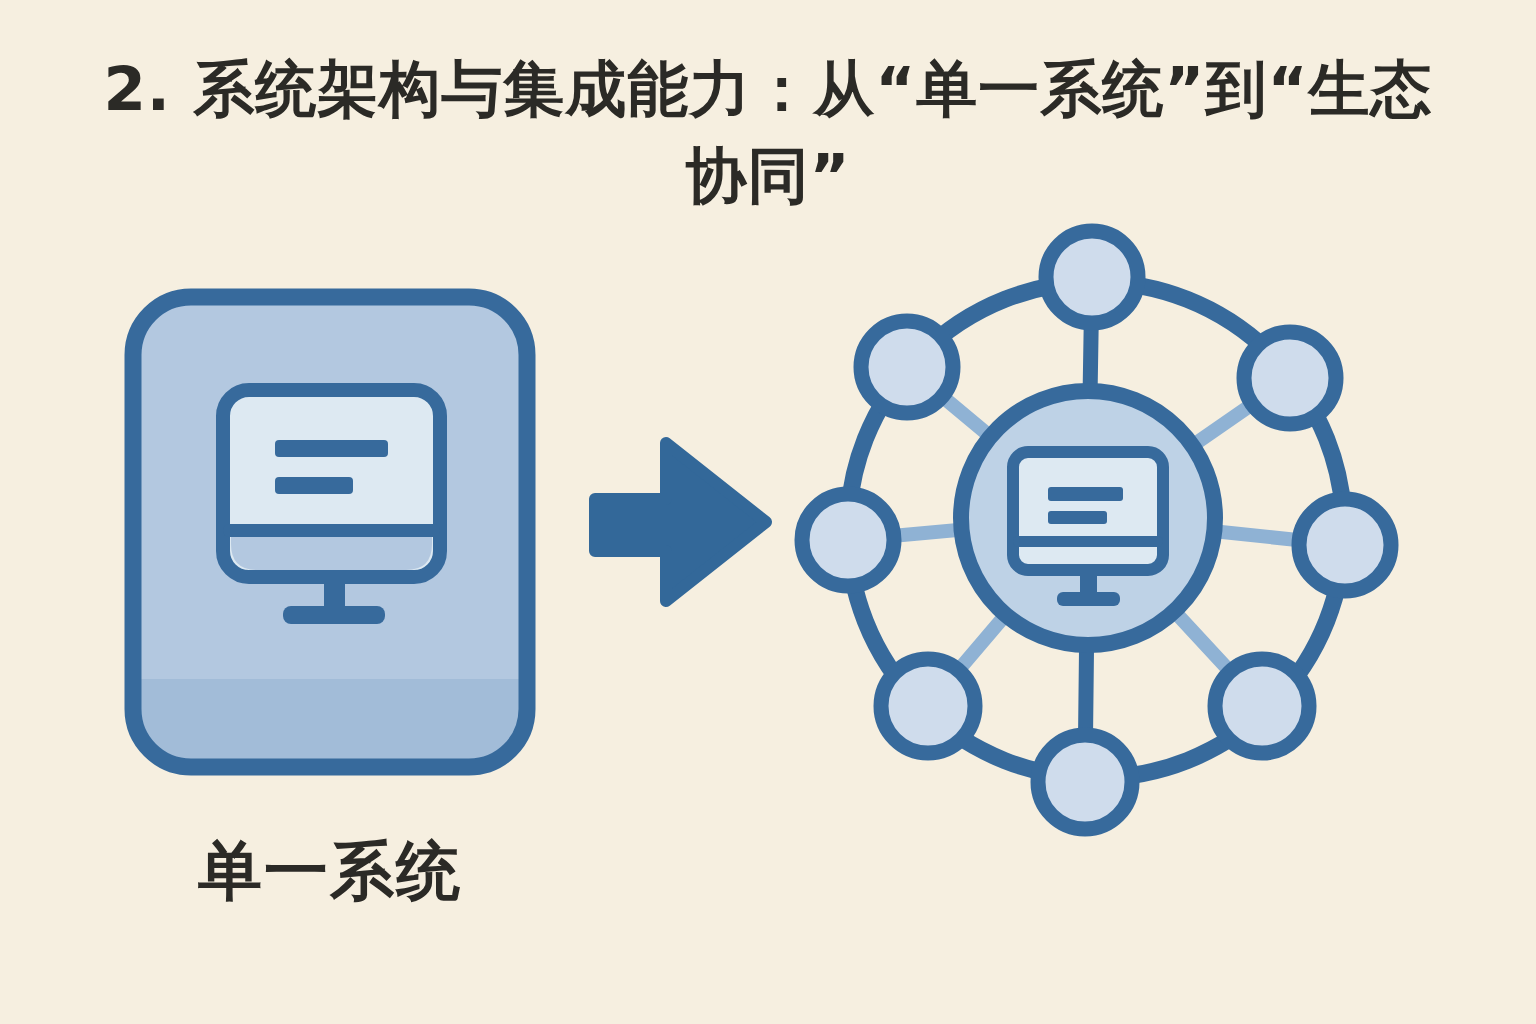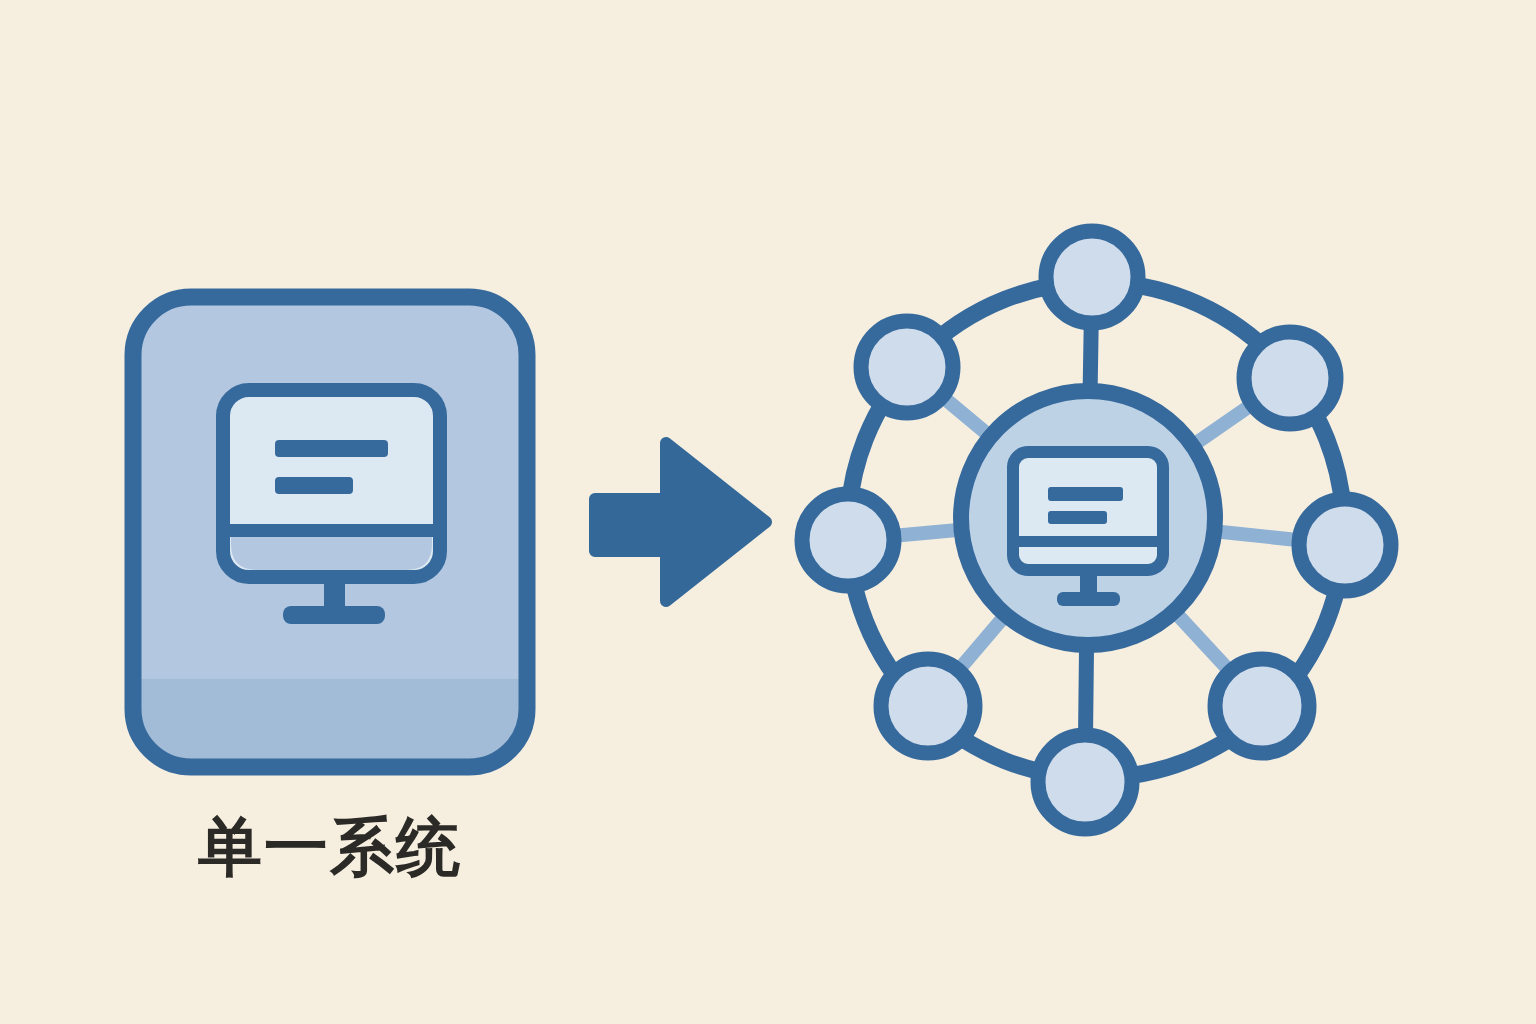--- a/index.html
+++ b/index.html
@@ -23,21 +23,21 @@
   }
   .stage{position:relative;width:1536px;height:1024px;background:var(--background);}
   .title{
     position:absolute;top:46px;left:0;width:1536px;
     text-align:center;color:var(--text-color);
     font-size:61px;font-weight:800;line-height:1.42;
     letter-spacing:1px;
   }
   .title .t-line{display:block;}
   .label{
-    position:absolute;top:812px;
+    position:absolute;top:836px;
     text-align:center;color:var(--text-color);
     font-size:64px;font-weight:700;line-height:1.1;
     letter-spacing:2px;
   }
   .label-left{left:113px;width:434px;}
   .label-right{left:846px;width:500px;}
   svg{position:absolute;left:0;top:0;}
   .outline{stroke:var(--stroke-dark);}
   .fill-dark{fill:var(--stroke-dark);}
   .fill-card{fill:var(--card-fill);}
@@ -48,20 +48,24 @@
   .spoke{stroke:var(--spoke-light);stroke-width:14;fill:none;stroke-linecap:round;}
   .spoke-dark{stroke:var(--stroke-dark);stroke-width:15;}
   .ring{stroke:var(--stroke-dark);stroke-width:17;fill:none;}
   .arrow{fill:var(--arrow-fill);stroke:var(--arrow-fill);stroke-width:12;stroke-linejoin:round;}
 </style>
 </head>
 <body>
 
 <div class="stage">
 
+  <h1 class="title">
+    <span class="t-line">2. 系统架构与集成能力：从“单一系统”到“生态</span>
+    <span class="t-line">协同”</span>
+  </h1>
 
   <svg width="1536" height="1024" viewBox="0 0 1536 1024">
 
     <defs>
       <clipPath id="cardClip">
         <rect x="133" y="297" width="394" height="470" rx="58"></rect>
       </clipPath>
     </defs>
 
     <g>

